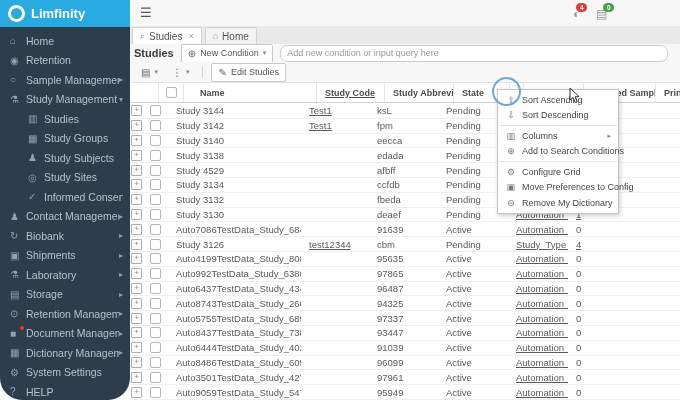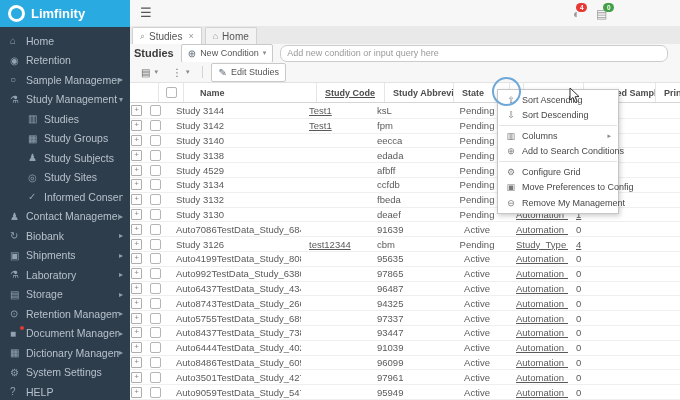--- a/index.html
+++ b/index.html
@@ -1,19 +1,19 @@
 <!DOCTYPE html>
 <html><head>
 <meta charset="utf-8">
 <style>
   html,body{margin:0;padding:0;background:#ddd;}
   .screen{position:relative;width:680px;height:400px;background:#fff;overflow:hidden;
     font-family:"Liberation Sans",sans-serif;-webkit-font-smoothing:antialiased;}
   
-  .sidebar{position:absolute;left:0;top:0;width:130px;height:400px;background:#2e3d4c;z-index:5;}
+  .sidebar{position:absolute;left:0;top:0;width:130px;height:400px;background:#2e3d4c;z-index:5;border-radius:22px;}
   .sblogo{height:27px;background:#29aae1;color:#fff;display:flex;align-items:center;gap:6px;
     padding-left:8px;font-size:13px;font-weight:bold;}
   .logo-ring{width:11px;height:11px;border:3px solid #fff;border-radius:50%;flex:none;}
   .snav{padding-top:4px;}
   .sitem{height:19.5px;display:flex;align-items:center;padding:0 7px 0 10px;color:#b6c1cb;
     font-size:10.5px;cursor:pointer;white-space:nowrap;}
   .sitem.child{padding-left:28px;}
   .sicon{width:16px;flex:none;font-size:10px;color:#91a2b0;position:relative;}
   .slabel{flex:1;overflow:hidden;}
   .sarrow{font-size:8px;color:#8fa0ae;flex:none;}
@@ -51,21 +51,21 @@
   
   .thead{position:absolute;left:0;right:0;top:82px;height:21px;background:#fff;display:flex;
     border-top:1px solid #e3e3e3;border-bottom:1px solid #d5d5d5;box-sizing:border-box;padding-left:16px;}
   .hc{border-right:1px solid #e6e6e6;font-size:9px;font-weight:bold;color:#4c4c4c;display:flex;
     align-items:center;padding-left:8px;white-space:nowrap;overflow:hidden;box-sizing:border-box;cursor:pointer;}
   .w-exp{width:13px;flex:none;padding-left:0;}
   .w-cb{width:25px;flex:none;padding-left:0;justify-content:center;}
   .w-name{width:133px;flex:none;padding-left:16px;}
   .w-code{width:68px;flex:none;text-decoration:underline;}
   .w-abbr{width:69px;flex:none;}
-  .w-state{width:70px;flex:none;text-align:center;}
+  .w-state{width:70px;flex:none;}
   .w-type{width:60px;flex:none;}
   .w-plan{width:72px;flex:none;}
   .w-prin{flex:1;border-right:none;}
   .hdr-trigger{margin-left:auto;align-self:stretch;width:13px;display:flex;align-items:center;
     justify-content:center;border-left:1px solid #e6e6e6;color:#777;font-size:7px;cursor:pointer;}
   .tbody{position:absolute;left:0;right:0;top:104px;bottom:0;overflow:hidden;}
   .trow{display:flex;height:14.8px;border-bottom:1px solid #efefef;align-items:center;
     font-size:9.5px;color:#5a5a5a;box-sizing:border-box;}
   .c{white-space:nowrap;overflow:hidden;box-sizing:border-box;padding-left:8px;}
   .c.w-exp,.c.w-cb{padding-left:0;display:flex;justify-content:center;}
@@ -600,21 +600,21 @@
       <div class="mitem">
           <span class="micon">⚙</span>
           <span>Configure Grid</span>
         </div>
       <div class="mitem">
           <span class="micon">▣</span>
           <span>Move Preferences to Config</span>
         </div>
       <div class="mitem">
           <span class="micon">⊖</span>
-          <span>Remove My Management</span>
+          <span>Remove My Dictionary</span>
         </div>
     </div>
   </div>
 
   <div class="click-ring"></div>
 
   <div class="cursor">
     <svg width="12" height="17" viewBox="0 0 12 17">
       <polygon points="1,1 1,13 4,10.5 6.2,15.5 8.2,14.6 6,9.8 10,9.5" fill="#fff" stroke="#333" stroke-width="1"></polygon>
     </svg>

